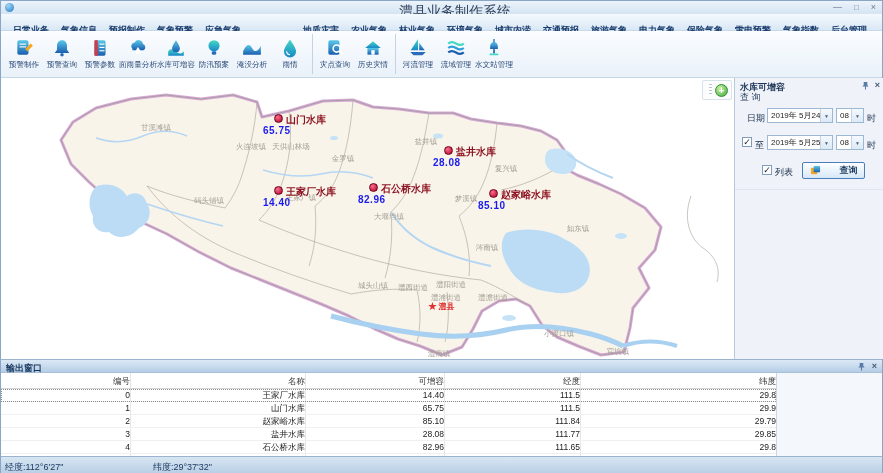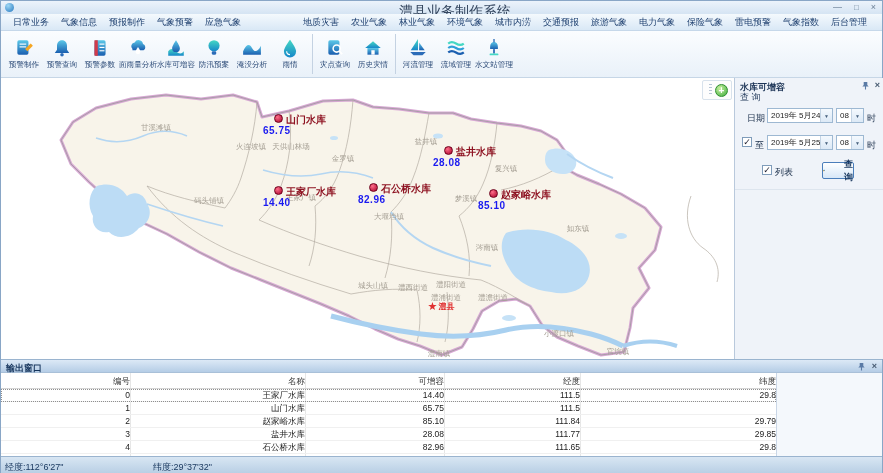--- a/index.html
+++ b/index.html
@@ -13,21 +13,21 @@
   .app-icon{position:absolute;left:4px;top:2px;width:9px;height:9px;border-radius:50%;
             background:radial-gradient(circle at 35% 30%,#9fd8f5,#2678c0);}
   .win-title{position:absolute;left:398px;top:2px;font-size:14px;color:#33455e;white-space:nowrap;}
   .win-controls{position:absolute;right:6px;top:0;height:13px;display:flex;gap:12px;align-items:center;}
   .win-btn{color:#6b7f96;font-size:9px;line-height:9px;cursor:default;}
   .win-btn.max{font-size:8px;}
 
   
   .menubar{position:absolute;left:0;top:13px;width:100%;height:17px;
            background:linear-gradient(#f4f9fd,#d9e8f6);border-bottom:1px solid #c6d8ea;display:flex;align-items:stretch;padding-left:6px;box-sizing:border-box;}
-  .tab{padding:8px 6px;display:flex;align-items:center;color:#1c3e6e;white-space:nowrap;}
+  .tab{padding:16px 6px;display:flex;align-items:center;color:#1c3e6e;white-space:nowrap;font-weight:bold;}
   .tab.active{background:#fff;border:1px solid #c6d8ea;border-bottom:none;margin-top:40px;}
 
   
   .toolbar{position:absolute;left:0;top:30px;width:100%;height:47px;
            background:linear-gradient(#fbfdff,#e9f1f9);border-bottom:1px solid #c6d6e6;
            display:flex;align-items:center;padding-left:4px;box-sizing:border-box;}
   .tool{width:38px;display:flex;flex-direction:column;align-items:center;gap:1px;padding:2px 0;}
   .ticon{width:20px;height:20px;}
   .tlabel{font-size:8px;color:#2b4a77;white-space:nowrap;transform:scale(.95);}
   .tsep{width:1px;height:40px;background:#c4d2e2;margin:0 3px;}
@@ -58,22 +58,22 @@
   .panel-section{position:absolute;left:5px;top:13px;color:#1d3557;}
   .pin-svg{width:9px;height:9px;}
   .x-glyph{color:#44586f;font-size:9px;line-height:9px;font-weight:bold;}
   .form-label{position:absolute;color:#20344f;}
   .combo{position:absolute;height:15px;background:#fff;border:1px solid #9db8d2;display:flex;align-items:center;box-sizing:border-box;}
   .combo .val{flex:1;padding-left:3px;font-size:8px;color:#222;white-space:nowrap;overflow:hidden;}
   .combo .arr{width:11px;height:100%;background:linear-gradient(#f4f9fe,#dcE9f6);border-left:1px solid #c4d4e4;
               display:flex;align-items:center;justify-content:center;font-size:5px;color:#47617e;}
   .chk{position:absolute;width:10px;height:10px;background:#fff;border:1px solid #7f9cba;box-sizing:border-box;
        display:flex;align-items:center;justify-content:center;font-size:9px;color:#223;line-height:8px;}
-  .query-btn{position:absolute;left:67px;top:84px;width:32px;height:17px;border:1px solid #4a7ebb;border-radius:2px;
-             background:linear-gradient(#feffff,#d7e7f8);display:flex;align-items:center;justify-content:center;gap:19px;box-sizing:border-box;margin-left:20px;}
+  .query-btn{position:absolute;left:67px;top:84px;width:63px;height:17px;border:1px solid #4a7ebb;border-radius:2px;
+             background:linear-gradient(#feffff,#d7e7f8);display:flex;align-items:center;justify-content:center;gap:19px;box-sizing:border-box;}
   .query-btn .btxt{font-weight:bold;color:#17365d;}
   .panel-sep{position:absolute;left:0;top:111px;width:100%;border-top:1px solid #dde5ee;}
 
   
   .output{position:absolute;left:0;top:358px;width:100%;height:97px;background:#f4f8fc;}
   .output-header{position:absolute;left:0;top:0;width:100%;height:14px;
                  background:linear-gradient(#dcE9f6,#b5cde6);border-top:1px solid #9ab4cf;border-bottom:1px solid #a9c0d8;box-sizing:border-box;padding-left:48px;}
   .output-title{position:absolute;left:5px;top:2px;font-weight:bold;color:#17365d;}
   .output-icons{position:absolute;right:5px;top:2px;display:flex;gap:6px;align-items:center;}
   .grid{position:absolute;left:0;top:14px;width:776px;height:83px;background:#fff;border-right:1px solid #c9d6e6;box-sizing:border-box;overflow:hidden;}
@@ -459,20 +459,21 @@
             <div class="td c1">王家厂水库</div>
             <div class="td c2">14.40</div>
             <div class="td c3">111.5</div>
             <div class="td c4">29.8</div>
           </div>
           <div class="tr">
             <div class="td c0">1</div>
             <div class="td c1">山门水库</div>
             <div class="td c2">65.75</div>
             <div class="td c3">111.5</div>
+            <div class="td c4">29.9</div>
           </div>
           <div class="tr">
             <div class="td c0">2</div>
             <div class="td c1">赵家峪水库</div>
             <div class="td c2">85.10</div>
             <div class="td c3">111.84</div>
             <div class="td c4">29.79</div>
           </div>
           <div class="tr">
             <div class="td c0">3</div>

